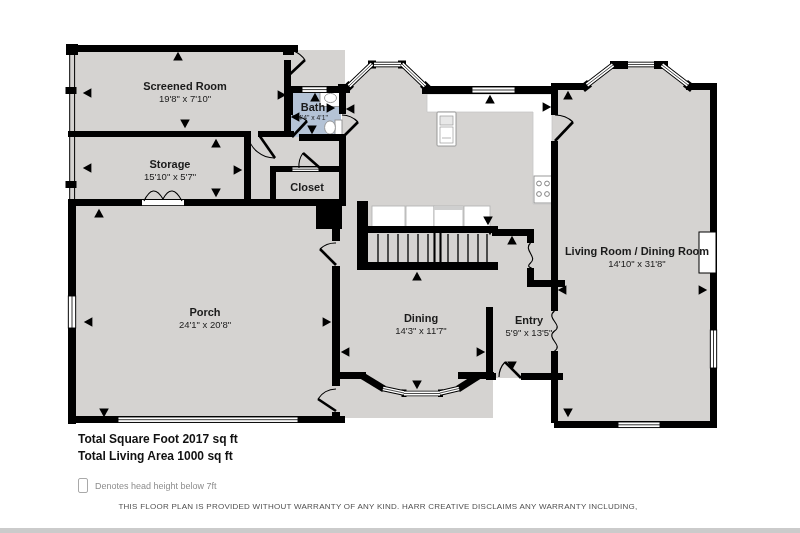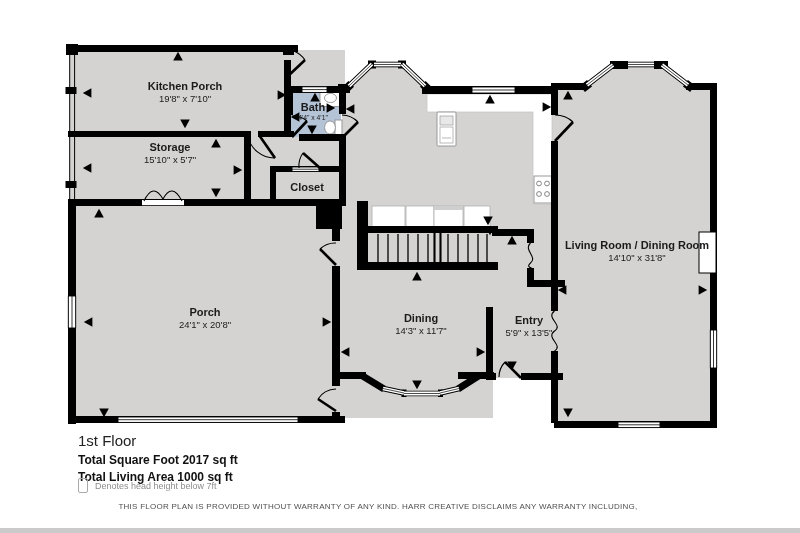--- a/index.html
+++ b/index.html
@@ -290,53 +290,52 @@
       <use href="#tri" transform="translate(346,352) rotate(270)"></use>
       <use href="#tri" transform="translate(480,352) rotate(90)"></use>
       <use href="#tri" transform="translate(417,384) rotate(180)"></use>
       <use href="#tri" transform="translate(512,241)"></use>
       <use href="#tri" transform="translate(512,365) rotate(180)"></use>
       <use href="#tri" transform="translate(490,230) rotate(180)"></use>
     </g>
   </svg>
 
   <div class="label" style="left:185px;top:92px">
-    <span class="nm">Kitchen Porch</span>
+    <span class="nm">Screened Room</span>
     <span class="dm">19'8" x 7'10"</span>
   </div>
-  <div class="label" style="left:170px;top:153px">
+  <div class="label" style="left:170px;top:170px">
     <span class="nm">Storage</span>
     <span class="dm">15'10" x 5'7"</span>
   </div>
   <div class="label sm" style="left:313px;top:111px">
     <span class="nm">Bath</span>
     <span class="dm">4'4" x 4'1"</span>
   </div>
   <div class="label" style="left:307px;top:187px">
     <span class="nm">Closet</span>
   </div>
-  <div class="label" style="left:637px;top:251px">
+  <div class="label" style="left:637px;top:257px">
     <span class="nm">Living Room / Dining Room</span>
     <span class="dm">14'10" x 31'8"</span>
   </div>
   <div class="label" style="left:205px;top:318px">
     <span class="nm">Porch</span>
     <span class="dm">24'1" x 20'8"</span>
   </div>
   <div class="label" style="left:421px;top:324px">
     <span class="nm">Dining</span>
     <span class="dm">14'3" x 11'7"</span>
   </div>
   <div class="label" style="left:529px;top:326px">
     <span class="nm">Entry</span>
     <span class="dm">5'9" x 13'5"</span>
   </div>
 
   <div id="footer">
-    <div id="floor-title">1st Floor</div>
     <div class="tot">Total Square Foot 2017 sq ft</div>
     <div class="tot">Total Living Area 1000 sq ft</div>
   </div>
   <div id="legend">
     <span class="box"></span>
     <span class="txt">Denotes head height below 7ft</span>
   </div>
 
   <div id="disclaimer">
     <div>THIS FLOOR PLAN IS PROVIDED WITHOUT WARRANTY OF ANY KIND. HARR CREATIVE DISCLAIMS ANY WARRANTY INCLUDING,</div>

